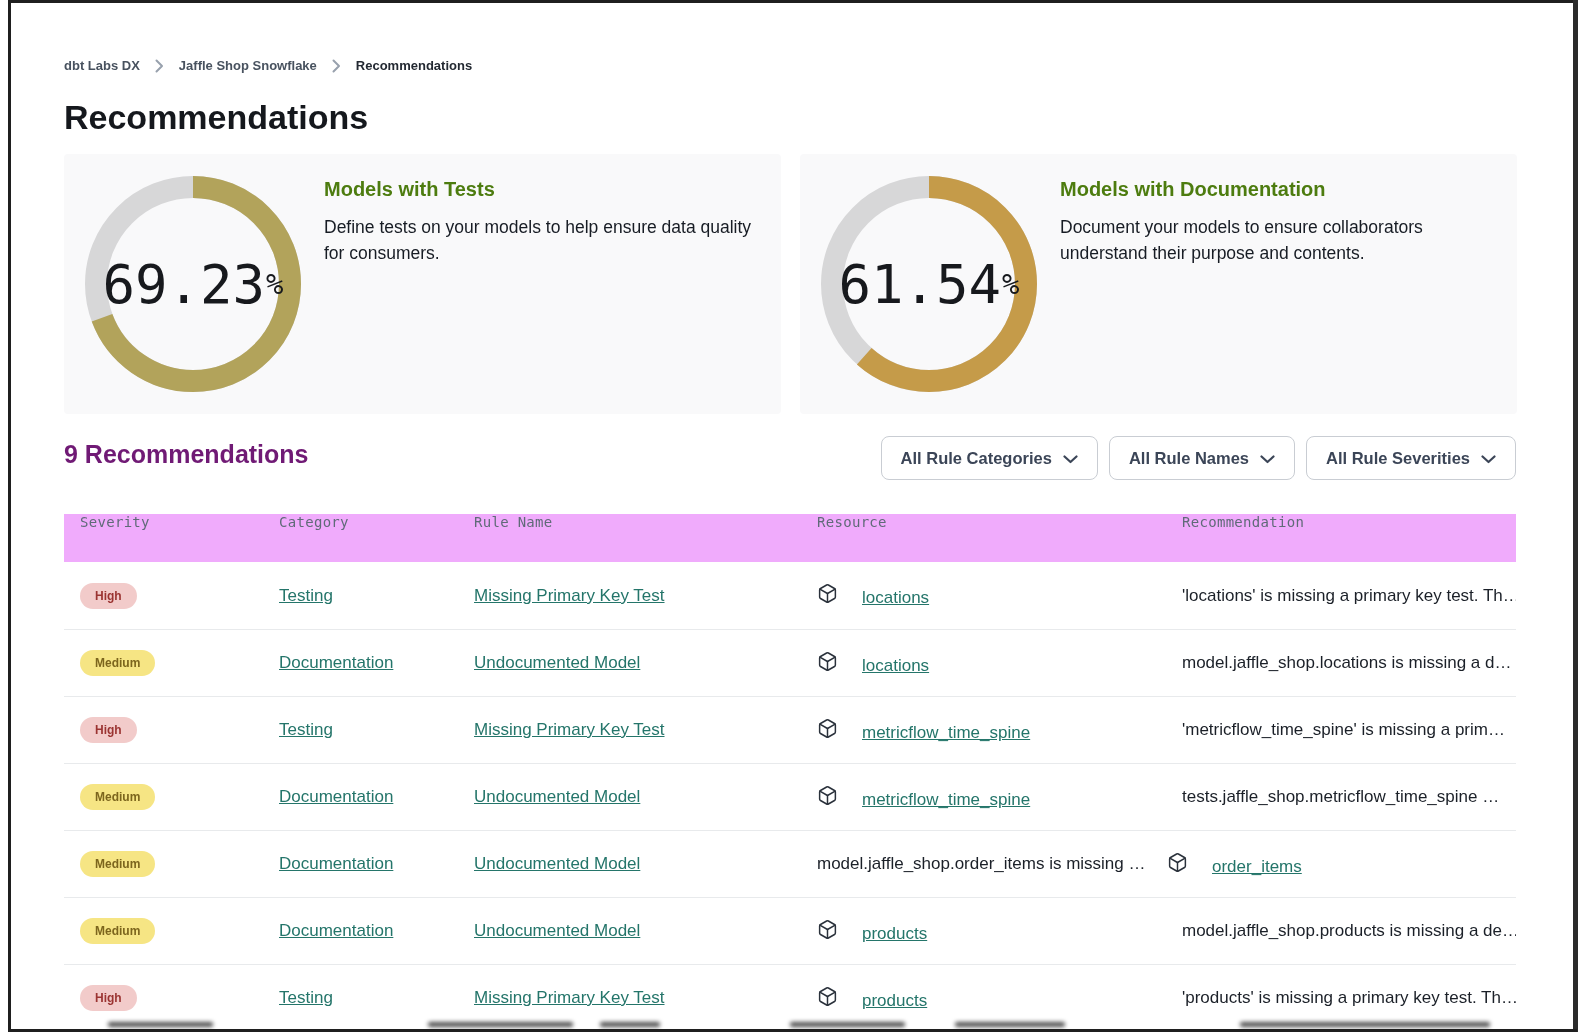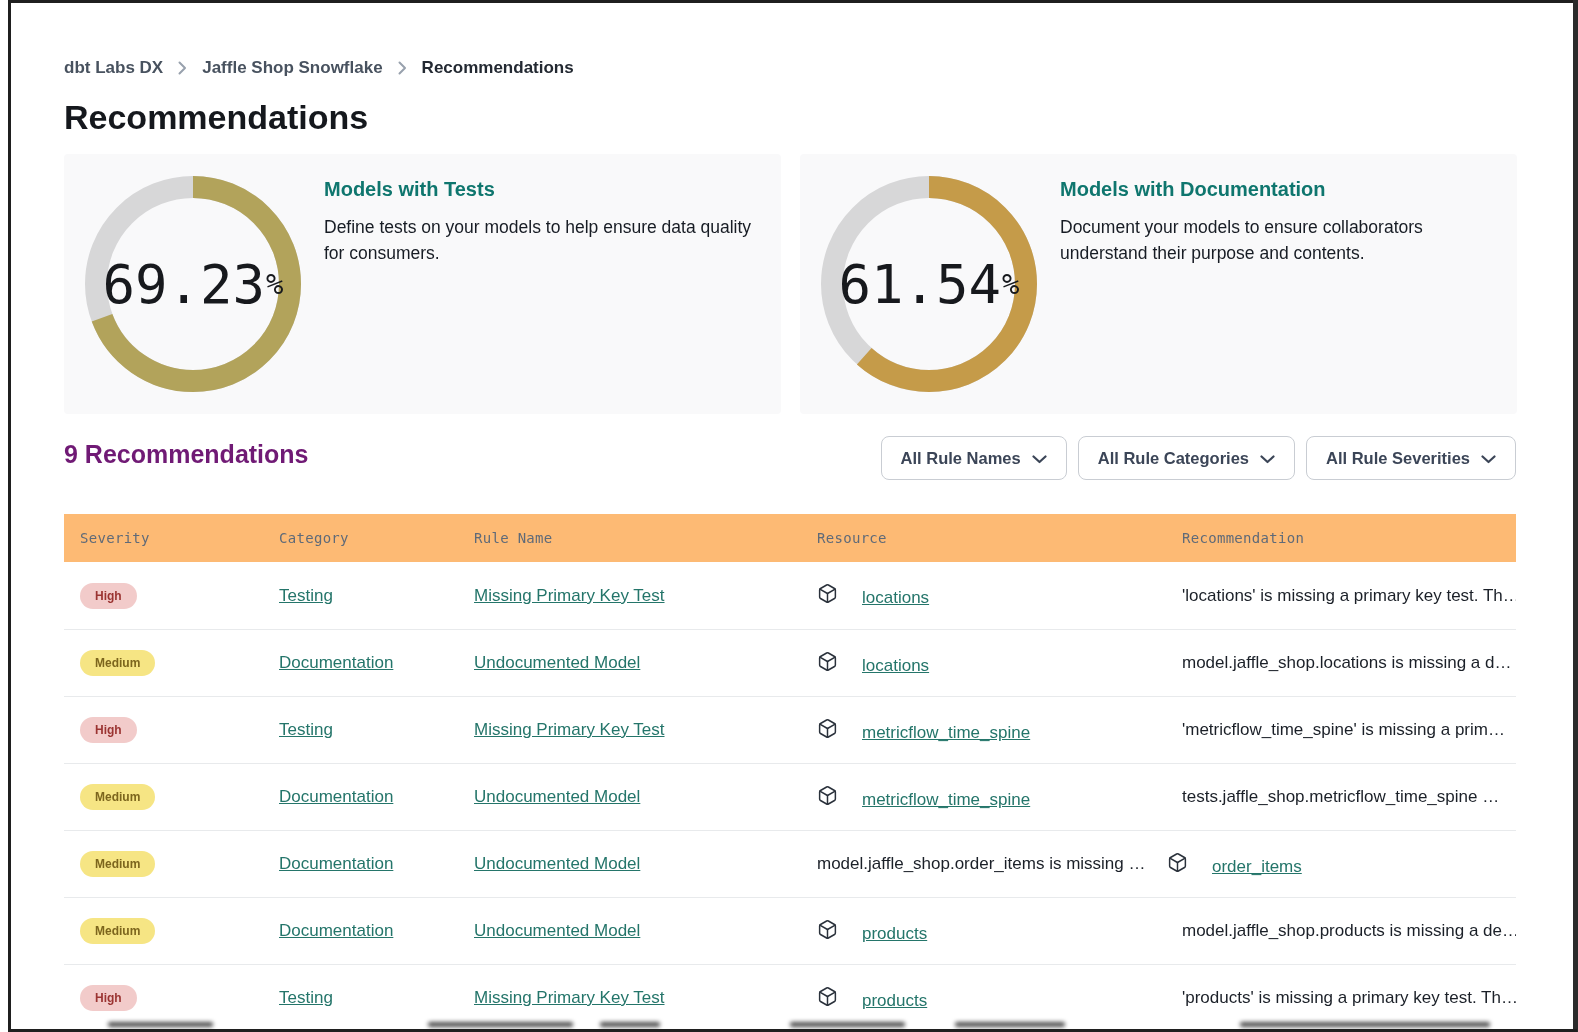--- a/index.html
+++ b/index.html
@@ -11,49 +11,49 @@
 
   
   .frame { position:absolute; background:#1f1f1f; z-index:50; }
   .frame-top    { left:8px;    top:0;      width:1569px; height:3px; }
   .frame-left   { left:8px;    top:0;      width:3px;    height:1032px; }
   .frame-right  { left:1573px; top:0;      width:5px;    height:1032px; background:#2b2b2b; }
   .frame-bottom { left:8px;    top:1029px; width:1569px; height:3px; }
 
   
   .breadcrumb { position:absolute; left:64px; top:58px; display:flex; align-items:center; gap:15px;
-    font-size:17px; font-weight:700; color:#48525f; }
+    font-size:13px; font-weight:700; color:#48525f; }
   .breadcrumb .crumb-current { color:#232932; }
   .crumb-sep { display:flex; align-items:center; }
 
   .page-title { position:absolute; left:64px; top:98px; margin:0; font-size:34px; font-weight:700; color:#15181d; }
 
   
   .card { position:absolute; top:154px; width:717px; height:260px; background:#f9f9fa; border-radius:4px; }
   .card-0 { left:64px; } .card-1 { left:800px; }
   .donut-wrap { position:absolute; left:19px; top:20px; width:220px; height:220px; }
   .donut-wrap svg { display:block; }
   .pct { position:absolute; inset:0; display:flex; align-items:center; justify-content:center;
     font-family:"DejaVu Sans Mono", monospace; color:#17191d; }
   .pct-num { font-size:54px; }
   .pct-sign { font-size:29px; margin-left:1px; }
   .card-text { position:absolute; left:260px; top:24px; width:470px; }
-  .card-title { margin:0 0 13px 0; font-size:20px; font-weight:700; color:#0f766e; }
+  .card-title { margin:0 0 13px 0; font-size:20px; font-weight:700; color:#4d7c0f; }
   .card-desc { margin:0; font-size:17.5px; line-height:1.5; color:#171c24; max-width:448px; }
 
   
   .recs-title { position:absolute; left:64px; top:440px; margin:0; font-size:25px; font-weight:700; color:#701a75; }
   .filters { position:absolute; top:436px; right:62px; display:flex; gap:11px; }
   .filter-btn { height:44px; display:flex; align-items:center; gap:11px; padding:0 19px;
     background:#fff; border:1px solid #c9cdd3; border-radius:8px;
     font-family:"Liberation Sans", sans-serif; font-size:16.5px; font-weight:700; color:#3b4557; cursor:pointer; }
 
   
   .table { position:absolute; left:64px; top:514px; width:1452px; height:515px; overflow:hidden; }
-  .thead { display:flex; align-items:center; height:48px; background:#fdba74;
+  .thead { display:flex; align-items:flex-start; height:48px; background:#f0abfc;
     font-family:"DejaVu Sans Mono", monospace; font-size:14px; color:#5f6a78; letter-spacing:.3px; }
   .col { padding-left:16px; flex:none; overflow:hidden; }
   .col-sev  { width:199px; }
   .col-cat  { width:195px; }
   .col-rule { width:343px; }
   .col-res  { width:365px; }
   .col-rec  { width:350px; }
   .trow { display:flex; align-items:center; height:67px; background:#fff; }
   .trow + .trow { border-top:1px solid #e8eaec; }
   .badge { display:inline-block; padding:6px 15px; border-radius:17px; font-size:12px; font-weight:700; }
@@ -121,29 +121,29 @@
   <div class="card-text">
     <h2 class="card-title">Models with Documentation</h2>
     <p class="card-desc">Document your models to ensure collaborators understand their purpose and contents.</p>
   </div>
 </section>
 
 <h2 class="recs-title">9 Recommendations</h2>
 
 <div class="filters">
   <button class="filter-btn">
-    <span>All Rule Names</span>
+    <span>All Rule Categories</span>
     <span>
       <svg width="15" height="9" viewBox="0 0 15 9" fill="none">
           <polyline points="1.5,1.5 7.5,7 13.5,1.5" stroke="#3b4557" stroke-width="2.2" stroke-linecap="round" stroke-linejoin="round"></polyline>
         </svg>
     </span>
   </button>
   <button class="filter-btn">
-    <span>All Rule Categories</span>
+    <span>All Rule Names</span>
     <span>
       <svg width="15" height="9" viewBox="0 0 15 9" fill="none">
           <polyline points="1.5,1.5 7.5,7 13.5,1.5" stroke="#3b4557" stroke-width="2.2" stroke-linecap="round" stroke-linejoin="round"></polyline>
         </svg>
     </span>
   </button>
   <button class="filter-btn">
     <span>All Rule Severities</span>
     <span>
       <svg width="15" height="9" viewBox="0 0 15 9" fill="none">

